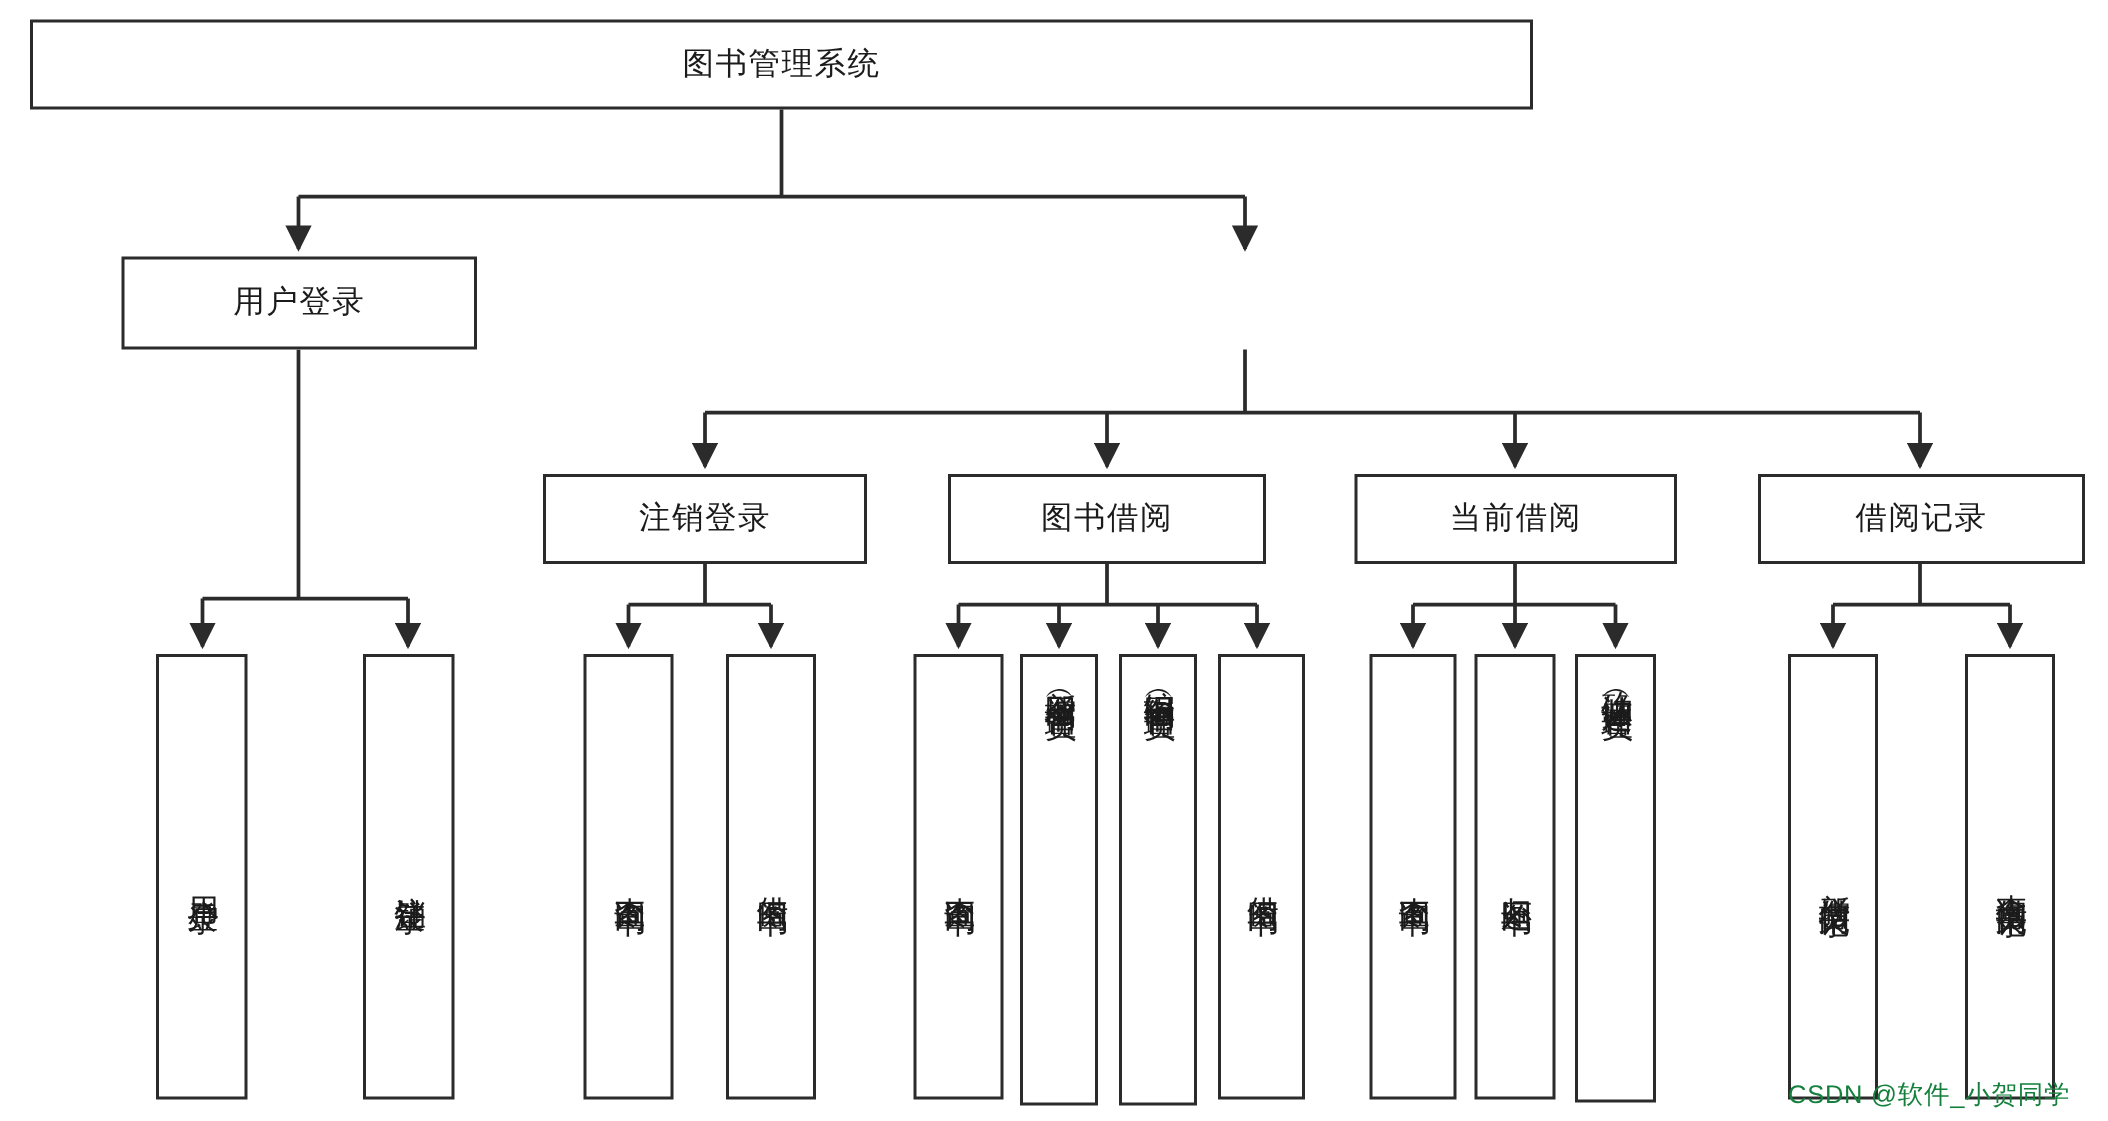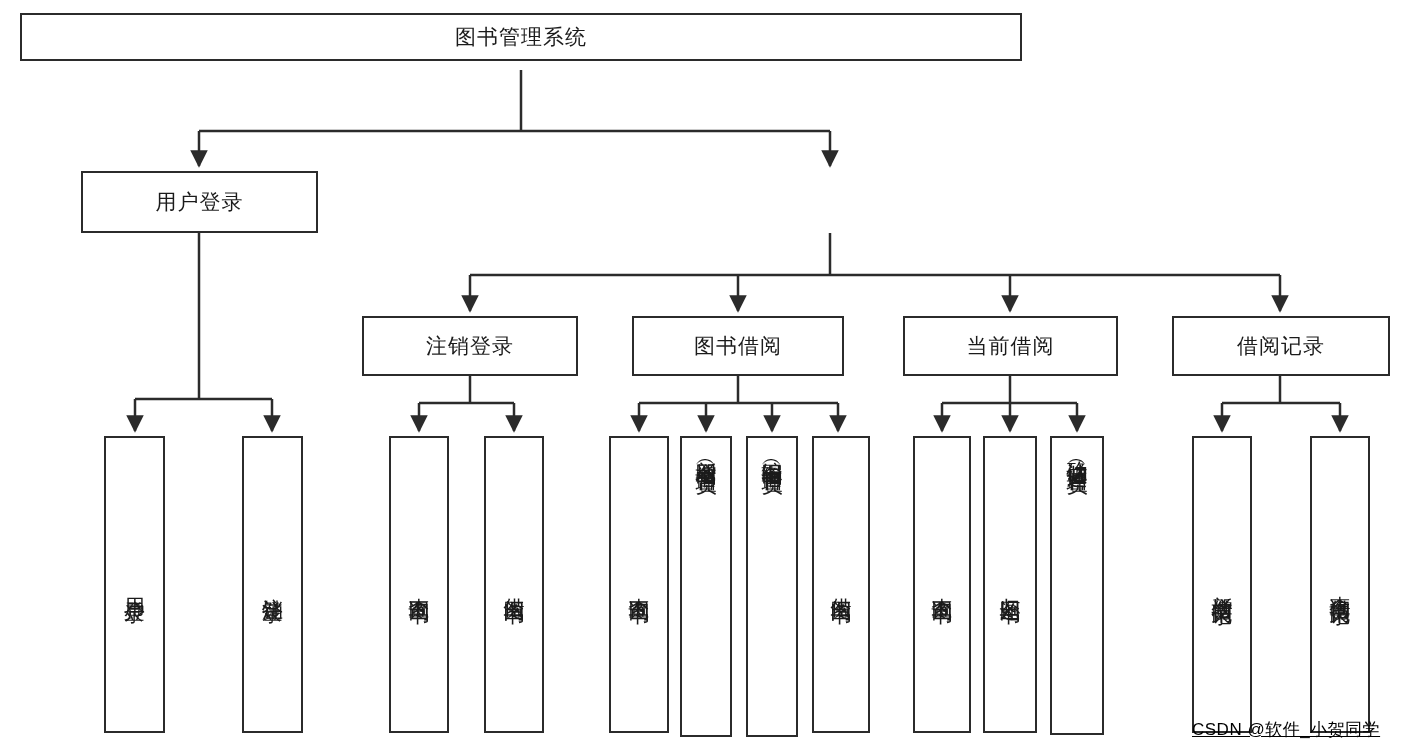--- a/index.html
+++ b/index.html
@@ -56,24 +56,23 @@
     letter-spacing: 2px;
     white-space: nowrap;
   }
   .node.vert.mid {
     align-items: center;
     padding-top: 0;
   }
   .watermark {
     position: absolute;
     font-size: 17px;
-    color: #000000;
+    color: #15803d;
     white-space: nowrap;
     letter-spacing: 0.5px;
-    text-decoration: underline;
   }
 </style>
 </head>
 <body>
 
 <div id="canvas">
 
   <svg id="edges" viewBox="0 0 1405 747">
     <defs>
       <marker id="arrow" viewBox="0 0 10 10" refX="9" refY="5" markerWidth="7" markerHeight="7" orient="auto-start-reverse">
@@ -120,21 +119,21 @@
       <path d="M 1010 403 L 1010 431" marker-end="url(#arrow)"></path>
       <path d="M 1077 403 L 1077 431" marker-end="url(#arrow)"></path>
 
       <path d="M 1280 376 L 1280 403"></path>
       <path d="M 1222 403 L 1340 403"></path>
       <path d="M 1222 403 L 1222 431" marker-end="url(#arrow)"></path>
       <path d="M 1340 403 L 1340 431" marker-end="url(#arrow)"></path>
     </g>
   </svg>
 
-  <div class="node horiz" style="left:20px; top:13px; width:1002px; height:48px;align-items:center;">
+  <div class="node horiz" style="left:20px; top:13px; width:1002px; height:60px;align-items:center;">
     <span class="lbl">图书管理系统</span>
   </div>
 
   <div class="node horiz" style="left:81px; top:171px; width:237px; height:62px;">
     <span class="lbl">用户登录</span>
   </div>
 
   <div class="node horiz" style="left:362px; top:316px; width:216px; height:60px;">
     <span class="lbl">注销登录</span>
   </div>

